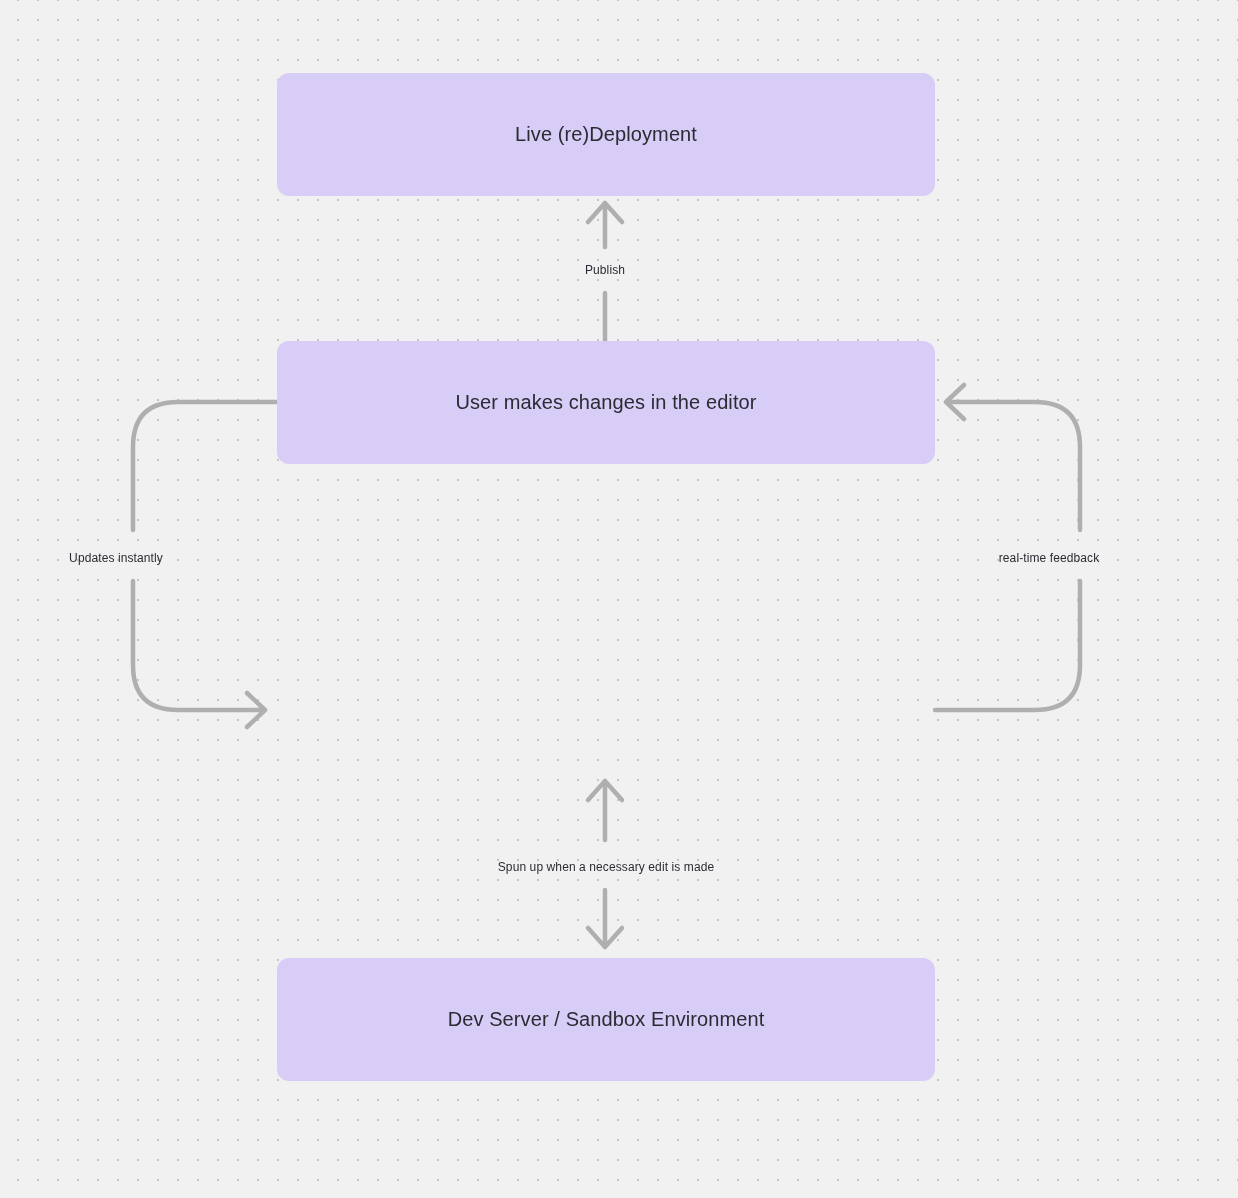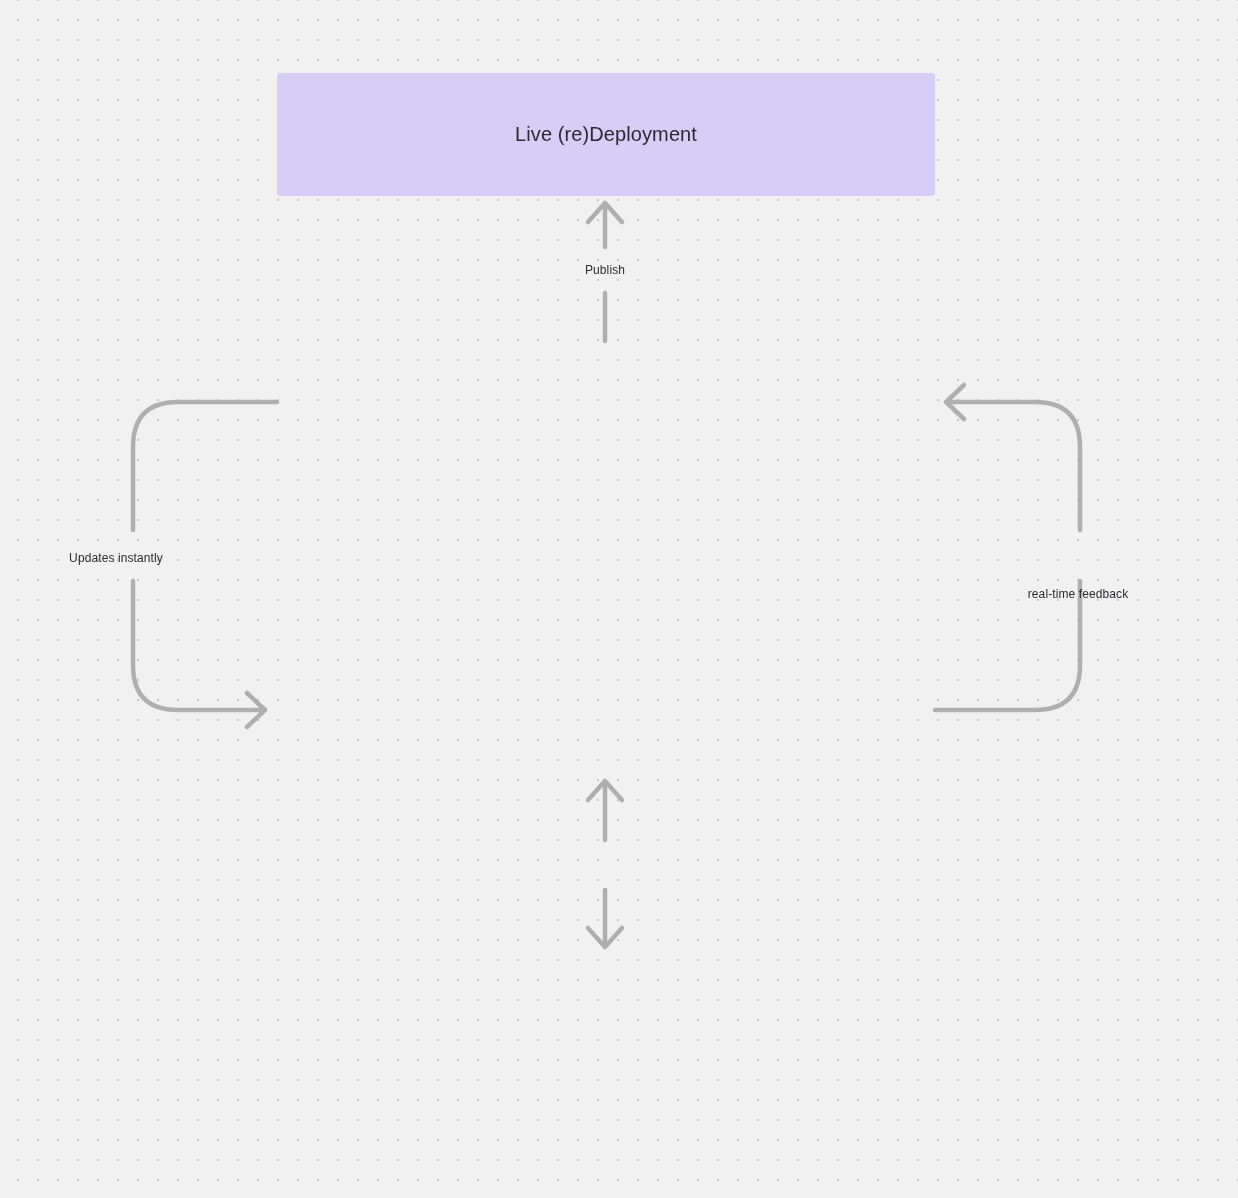--- a/index.html
+++ b/index.html
@@ -34,21 +34,21 @@
     stroke-width:4.5;
     stroke-linecap:round;
     stroke-linejoin:round;
   }
   .node{
     position:absolute;
     left:277px;
     width:658px;
     height:123px;
     background:var(--node-fill);
-    border-radius:4px;
+    border-radius:12px;
     display:flex;
     align-items:center;
     justify-content:center;
     color:var(--text);
     font-size:20px;
     letter-spacing:0.1px;
   }
   .node-1{top:73px;}
   .node-2{top:341px;}
   .node-3{top:649px;}
@@ -56,21 +56,21 @@
   .edge-label{
     position:absolute;
     transform:translate(-50%,-50%);
     white-space:nowrap;
     color:var(--text);
     font-size:12px;
     letter-spacing:0.1px;
   }
   .label-publish{left:605px;top:270px;}
   .label-updates{left:116px;top:558px;}
-  .label-feedback{left:1078px;top:558px;margin-top:36px;}
+  .label-feedback{left:1049px;top:558px;}
   .label-spunup{left:606px;top:867px;}
 </style>
 </head>
 <body>
 
 <div class="canvas">
 
   <svg class="arrows" viewBox="0 0 1238 1198" xmlns="http://www.w3.org/2000/svg">
 
     <path d="M605 341 V293 M605 247 V203 M588 222 L605 203 L622 222"></path>
@@ -81,23 +81,30 @@
 
     <path d="M605 840 V781 M588 800 L605 781 L622 800"></path>
 
     <path d="M605 890 V947 M588 928 L605 947 L622 928"></path>
   </svg>
 
   <div class="node node-1">
     <span>Live (re)Deployment</span>
   </div>
 
+  <div class="node node-2">
+    <span>User makes changes in the editor</span>
+  </div>
 
 
+  <div class="node node-4">
+    <span>Dev Server / Sandbox Environment</span>
+  </div>
 
   <div class="edge-label label-publish">Publish</div>
 
   <div class="edge-label label-updates">Updates instantly</div>
 
   <div class="edge-label label-feedback">real-time feedback</div>
 
+  <div class="edge-label label-spunup">Spun up when a necessary edit is made</div>
 
 </div>
 
 </body></html>

